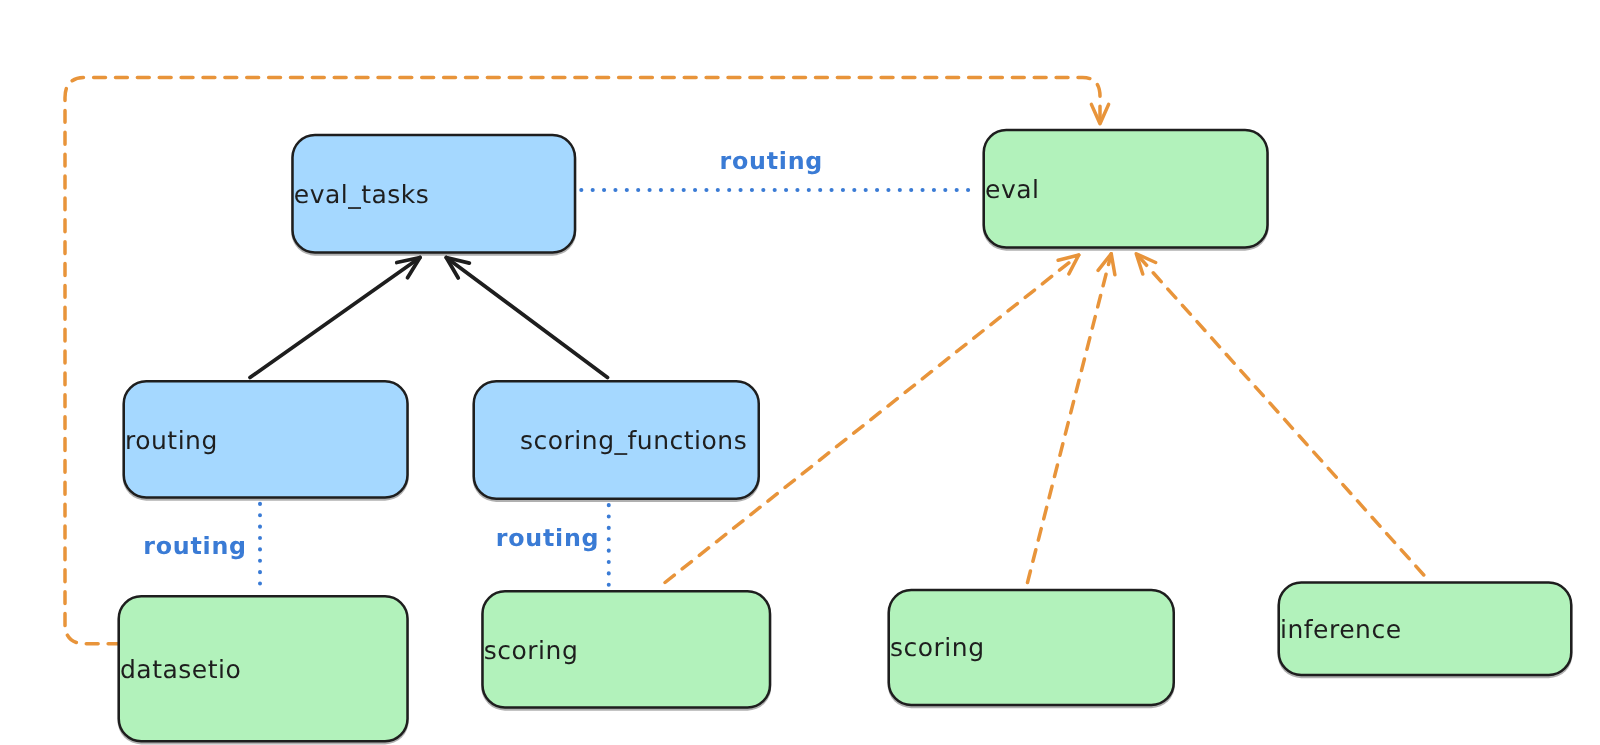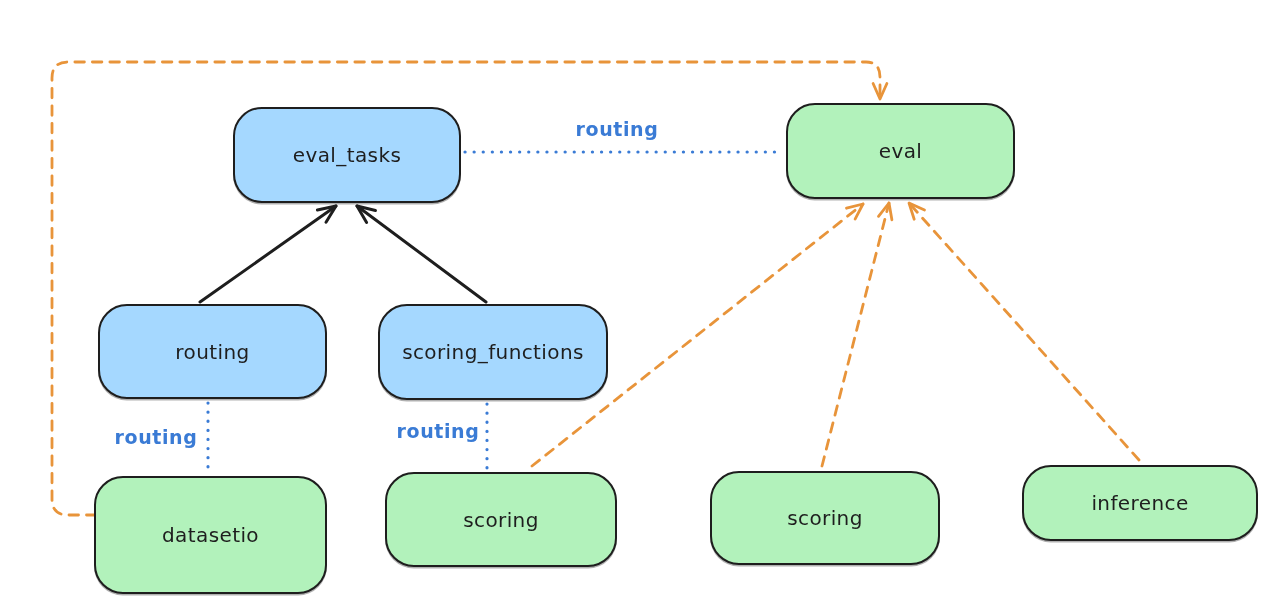--- a/index.html
+++ b/index.html
@@ -18,24 +18,23 @@
   svg.edges {
     position: absolute;
     left: 0; top: 0;
     width: 1280px;
     height: 596px;
   }
   .node {
     position: absolute;
     box-sizing: border-box;
     border: 2.5px solid #1e1e1e;
-    border-radius: 29px;
+    border-radius: 19px;
     display: flex;
     align-items: center;
-    justify-content: center;
     box-shadow: 0 1.5px 0 rgba(30,30,30,0.35);
   }
   .node.resource { background: #a5d8ff; }
   .node.api      { background: #b2f2bb; }
   .node span {
     color: #1e1e1e;
     font-size: 20px;
     letter-spacing: 0.4px;
     white-space: nowrap;
   }
@@ -98,21 +97,21 @@
   </div>
 
   <div class="node api" style="left:786px; top:103px; width:229px; height:96px;">
     <span>eval</span>
   </div>
 
   <div class="node resource" style="left:98px; top:304px; width:229px; height:95px;">
     <span>routing</span>
   </div>
 
-  <div class="node resource" style="left:378px; top:304px; width:230px; height:96px;">
+  <div class="node resource" style="left:378px; top:304px; width:230px; height:96px;padding-left:36px;">
     <span>scoring_functions</span>
   </div>
 
   <div class="node api" style="left:94px; top:476px; width:233px; height:118px;">
     <span>datasetio</span>
   </div>
 
   <div class="node api" style="left:385px; top:472px; width:232px; height:95px;">
     <span>scoring</span>
   </div>

